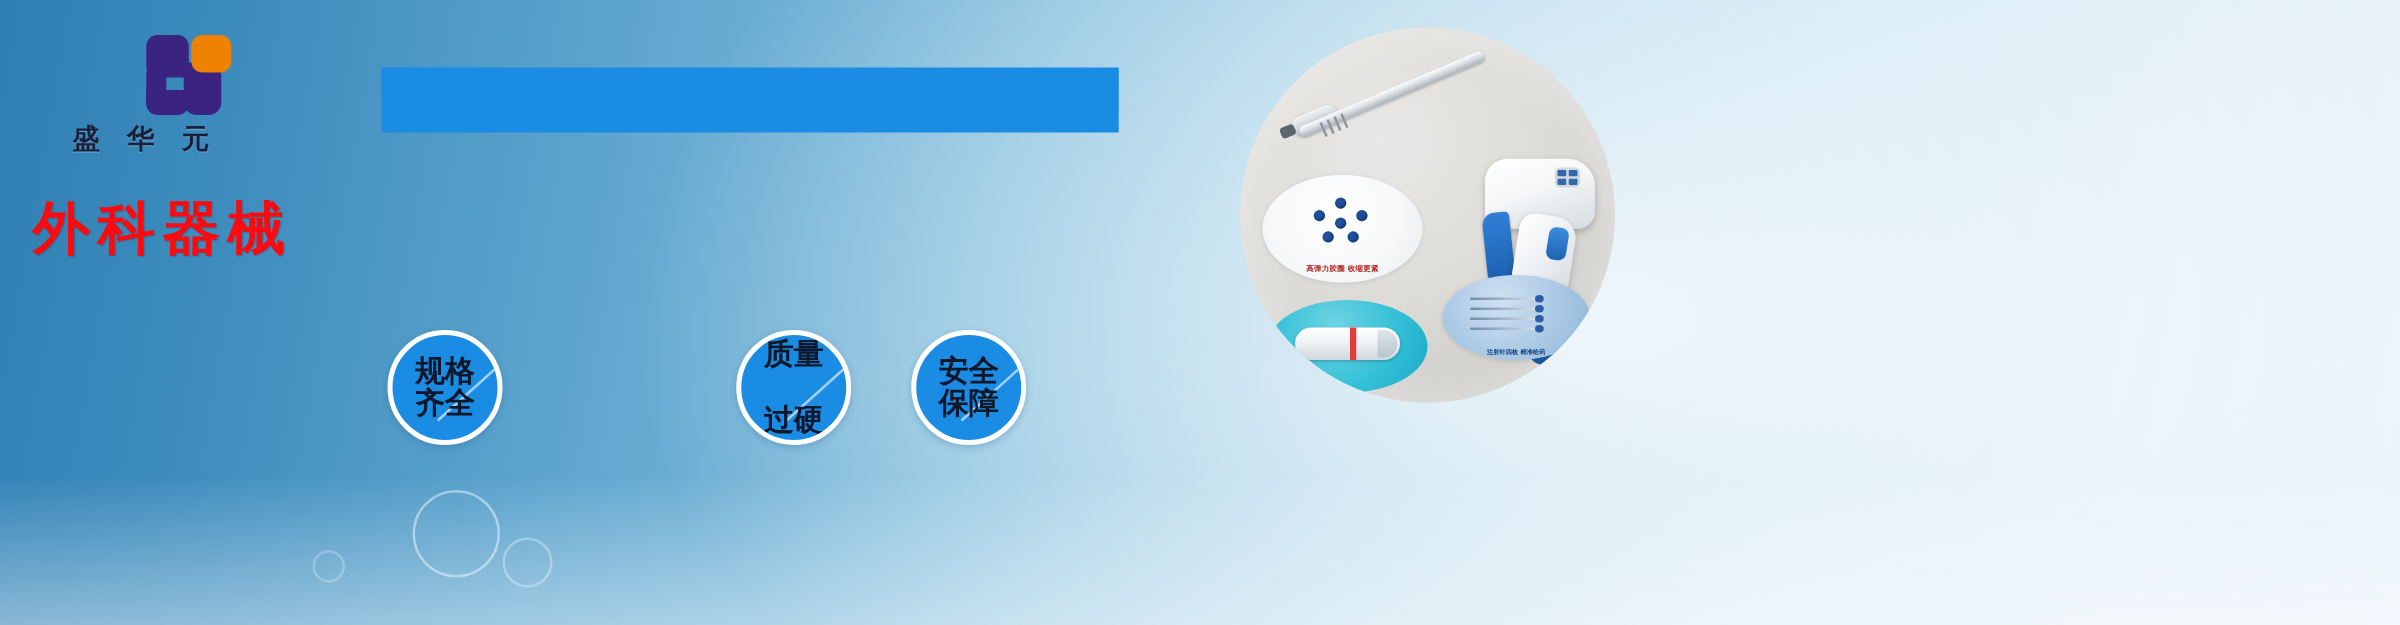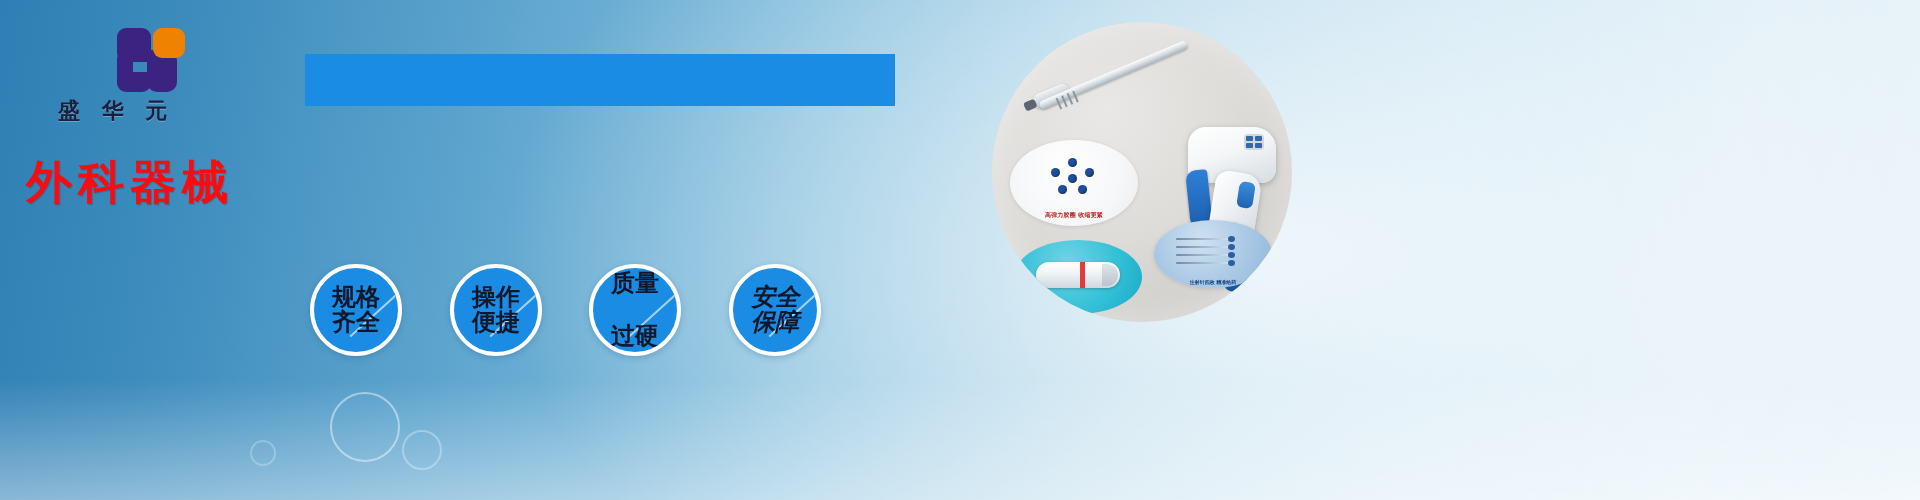--- a/index.html
+++ b/index.html
@@ -106,21 +106,21 @@
   .feature::after{
     content:""; position:absolute; width:64px; height:2px;
     background:rgba(255,255,255,0.6);
     transform:rotate(-42deg);
     left:28px; top:46px;
   }
   .feature span { position:relative; z-index:2; }
   .f0 { left:0px; }
   .f1 { left:140px; }
   .f2 { left:279px;gap:28px; }
-  .f3 { left:419px;font-style:italic; }
+  .f3 { left:419px; }
 
   
   #product {
     position:absolute; left:992px; top:22px;
     width:300px; height:300px;
     border-radius:50%;
     background:
       radial-gradient(circle at 38% 30%, #e9e8e6 0%, #dedcd9 45%, #cfcdca 78%, #c6c4c1 100%);
     box-shadow:inset 0 0 40px rgba(255,255,255,0.45);
     overflow:hidden;
@@ -263,24 +263,20 @@
 
   <div id="title-band"></div>
 
   <div class="calli" id="calli-1">外科器械</div>
 
 
   <div id="features">
     <div class="feature f0">
       <span>规格</span>
       <span>齐全</span>
-    </div>
-    <div class="feature f1">
-      <span>操作</span>
-      <span>便捷</span>
     </div>
     <div class="feature f2">
       <span>质量</span>
       <span>过硬</span>
     </div>
     <div class="feature f3">
       <span>安全</span>
       <span>保障</span>
     </div>
   </div>

